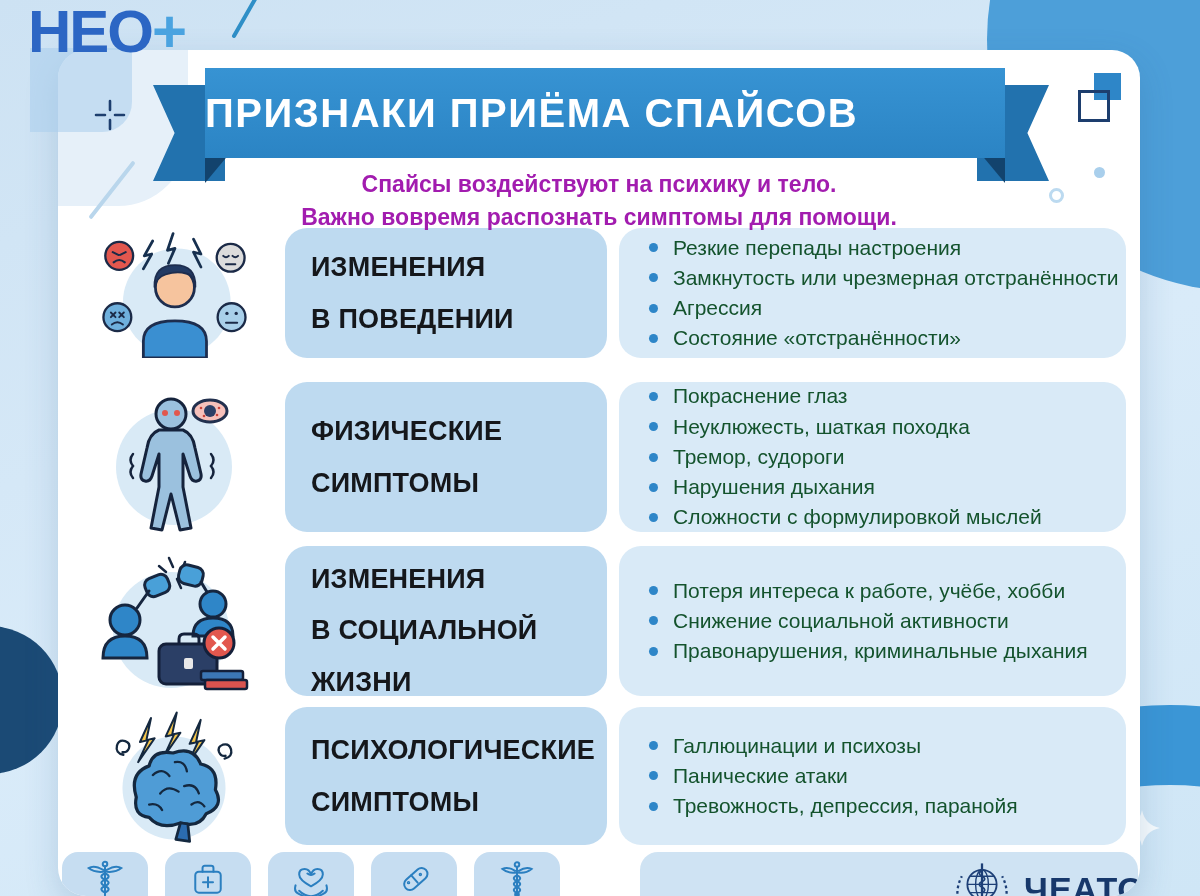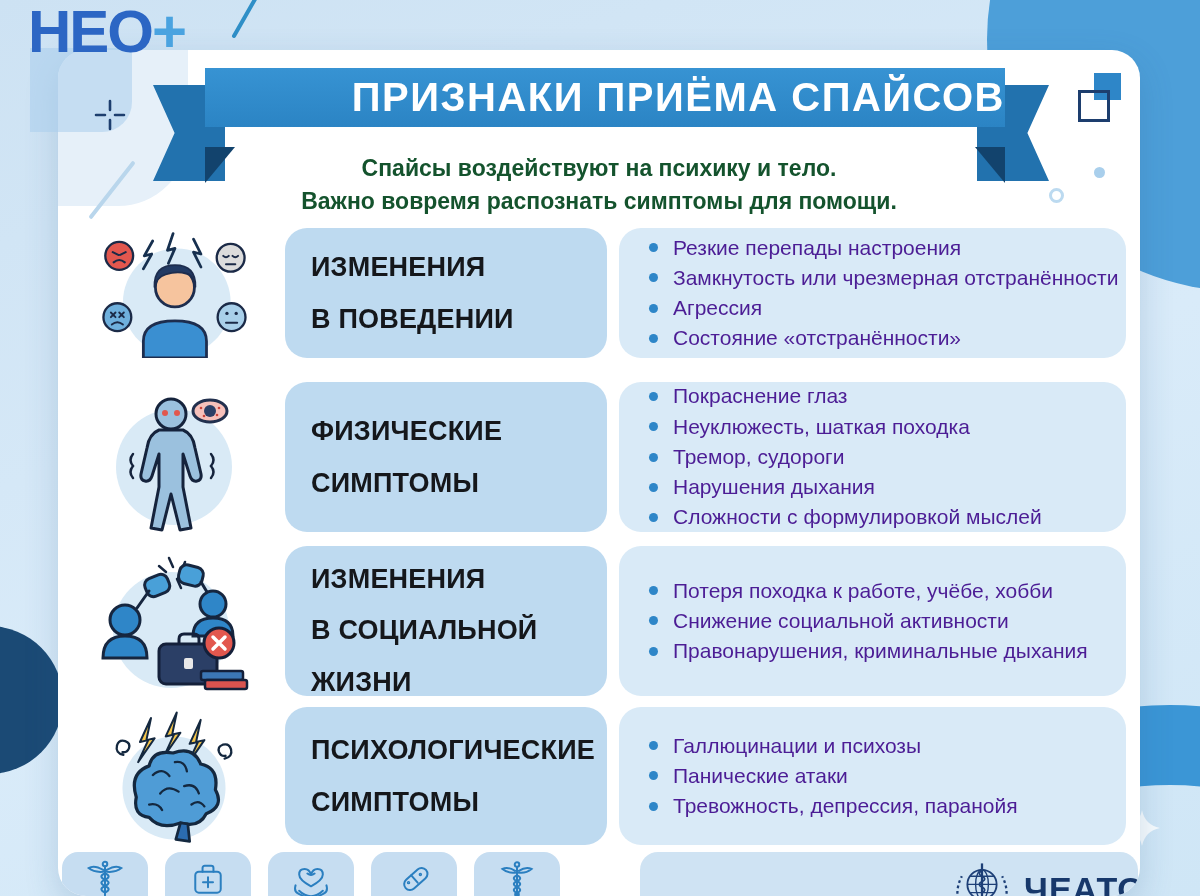--- a/index.html
+++ b/index.html
@@ -18,50 +18,50 @@
   .corner-line{position:absolute;left:18px;top:138px;width:72px;height:4px;
     background:#b9d6ec;border-radius:2px;transform:rotate(-52deg);}
   
   .logo-sq{position:absolute;left:30px;top:48px;width:102px;height:84px;z-index:2;
     background:rgba(170,205,236,.55);border-radius:0 0 30px 0;}
   .logo{position:absolute;left:28px;top:2px;z-index:3;font-size:60px;font-weight:800;
     letter-spacing:-2px;color:#2c66c4;line-height:1;}
   .logo .plus{color:#4aa3e0;font-weight:900;}
   .crosshair{position:absolute;left:94px;top:99px;width:32px;height:32px;z-index:3;}
   
-  .ribbon-bar{position:absolute;left:147px;top:18px;width:800px;height:59px;z-index:4;
-    background:linear-gradient(180deg,#3793d3,#2b84c4);display:flex;align-items:center;justify-content:flex-end;}
+  .ribbon-bar{position:absolute;left:147px;top:18px;width:800px;height:90px;z-index:4;
+    background:linear-gradient(180deg,#3793d3,#2b84c4);display:flex;align-items:center;justify-content:flex-start;}
   .ribbon-title{color:#ffffff;font-size:40px;font-weight:800;letter-spacing:1.5px;white-space:nowrap;}
   .tail{position:absolute;top:35px;width:72px;height:96px;background:#2272ae;z-index:3;}
   .tail-l{left:95px;clip-path:polygon(0 0,100% 0,100% 100%,0 100%,30% 50%);}
   .tail-r{left:919px;clip-path:polygon(0 0,100% 0,70% 50%,100% 100%,0 100%);}
   .fold{position:absolute;top:97px;width:30px;height:36px;background:#12436d;z-index:3;}
   .fold-l{left:147px;clip-path:polygon(0 0,100% 0,0 100%);}
   .fold-r{left:917px;clip-path:polygon(0 0,100% 0,100% 100%);}
   
-  .intro{position:absolute;left:0;right:0;top:102px;text-align:center;z-index:2;
-    color:#14532d;font-size:23px;font-weight:600;line-height:1.42;}
+  .intro{position:absolute;left:0;right:0;top:118px;text-align:center;z-index:2;
+    color:#a21caf;font-size:23px;font-weight:600;line-height:1.42;}
   
   .sq-fill{position:absolute;left:1094px;top:73px;width:27px;height:27px;background:#2e86c8;z-index:2;}
   .sq-line{position:absolute;left:1078px;top:90px;width:32px;height:32px;border:3px solid #1d3e6e;z-index:3;background:transparent;}
   .dot-fill{position:absolute;left:1094px;top:167px;width:11px;height:11px;border-radius:50%;background:#a9cfec;z-index:3;}
   .dot-ring{position:absolute;left:1049px;top:188px;width:15px;height:15px;border-radius:50%;border:3px solid #bcdaf0;z-index:3;}
   
   .row{position:absolute;left:0;width:100%;}
   .row1{top:178px;height:130px;} .row2{top:332px;height:150px;}
   .row3{top:496px;height:150px;} .row4{top:657px;height:138px;}
   .icon-wrap{position:absolute;left:30px;top:0;width:172px;height:100%;
     display:flex;align-items:center;justify-content:center;}
   .hdr{position:absolute;left:227px;top:0;width:322px;height:100%;background:#bedaf0;
     border-radius:22px;display:flex;flex-direction:column;justify-content:center;padding-left:26px;}
   .hdr div{font-size:27px;font-weight:800;color:#15171b;line-height:1.2;letter-spacing:.2px;margin-top:19px;}
   .panel{position:absolute;left:561px;right:14px;top:0;height:100%;background:#d9eaf7;
     border-radius:22px;display:flex;align-items:center;overflow:hidden;}
   .panel ul{margin:0;padding:0 6px 0 30px;list-style:none;}
-  .panel li{position:relative;padding-left:24px;font-size:21px;font-weight:500;color:#4c1d95;
+  .panel li{position:relative;padding-left:24px;font-size:21px;font-weight:500;color:#14532d;
     line-height:1.44;white-space:nowrap;}
   .panel li::before{content:"";position:absolute;left:0;top:50%;margin-top:-4.5px;width:9px;height:9px;
     border-radius:50%;background:#2e86c8;}
   
   .footer{position:absolute;left:0;top:800px;width:100%;height:96px;}
   .fsq{position:absolute;top:2px;width:86px;height:70px;background:#c6ddf1;border-radius:16px;
     display:flex;align-items:flex-start;justify-content:center;padding-top:7px;}
   .fsq:nth-of-type(1){left:4px;} .fsq:nth-of-type(2){left:107px;} .fsq:nth-of-type(3){left:210px;}
   .fsq:nth-of-type(4){left:313px;} .fsq:nth-of-type(5){left:416px;}
   .org-panel{position:absolute;left:582px;top:2px;width:498px;height:70px;background:#cfe3f3;
@@ -191,21 +191,21 @@
           <path d="M124 91 l12 12 M136 91 l-12 12" stroke="#ffffff" stroke-width="3.5" stroke-linecap="round"></path>
         </svg>
       </div>
       <div class="hdr">
         <div>ИЗМЕНЕНИЯ</div>
         <div>В СОЦИАЛЬНОЙ</div>
         <div>ЖИЗНИ</div>
       </div>
       <div class="panel">
         <ul>
-          <li>Потеря походка к работе, учёбе, хобби</li>
+          <li>Потеря интереса к работе, учёбе, хобби</li>
           <li>Снижение социальной активности</li>
           <li>Правонарушения, криминальные дыхания</li>
         </ul>
       </div>
     </div>
 
     <div class="row row4">
       <div class="icon-wrap">
         <svg width="170" height="138" viewBox="0 0 170 150">
           <circle cx="85" cy="88" r="56" fill="#d9eaf6"></circle>

